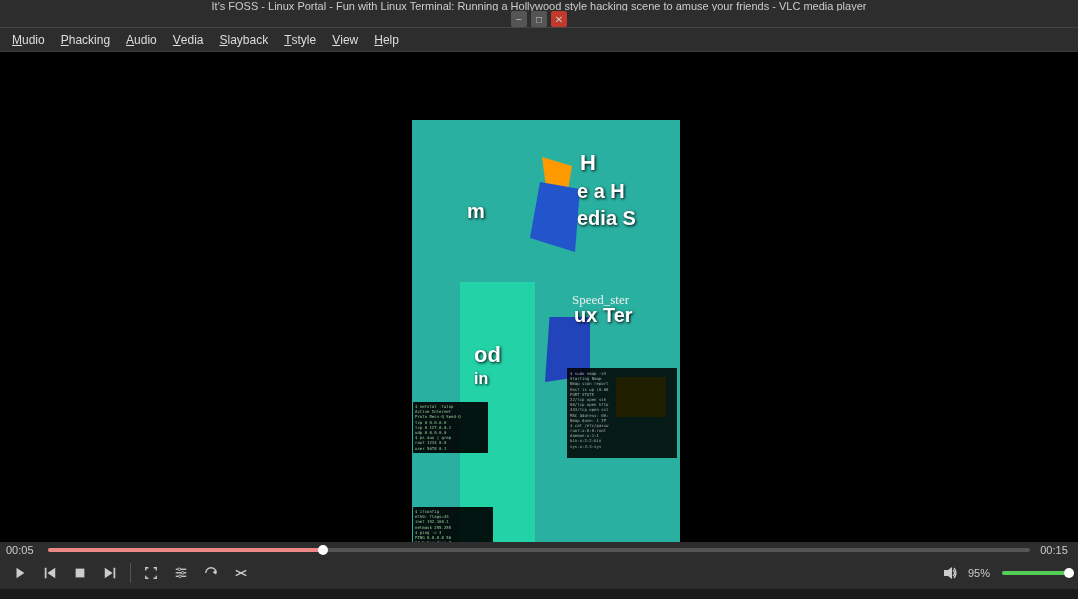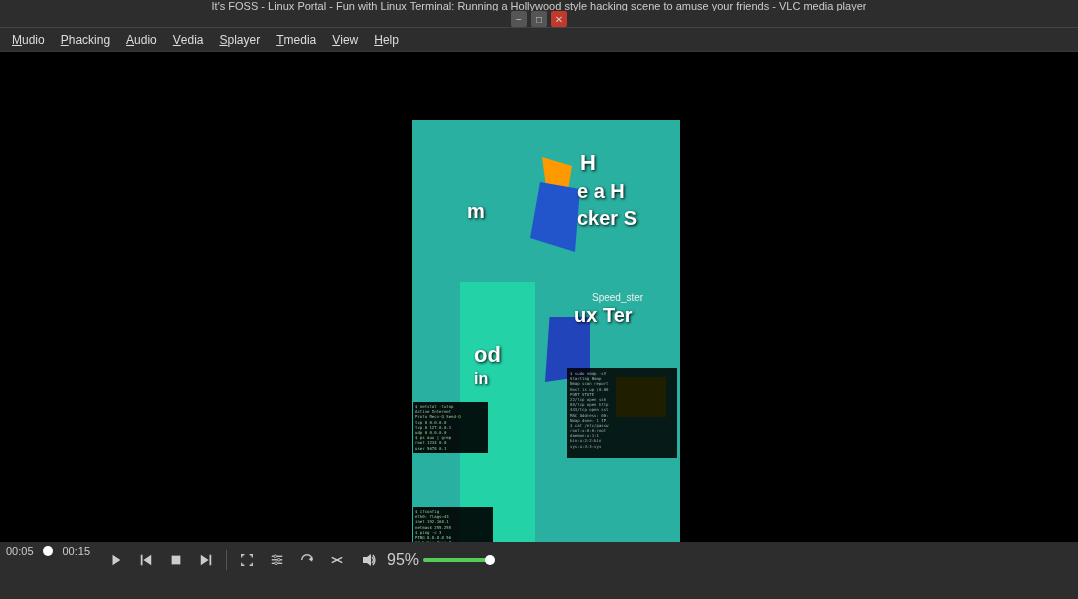--- a/index.html
+++ b/index.html
@@ -169,24 +169,25 @@
     
     .yellow-sq {
       position: absolute;
       left: 616px; top: 325px;
       width: 50px; height: 40px;
       background: #cc0;
     }
 
     
     #controls-bar {
-      height: 57px;
+      height: 47px;
       background: #2d2d2d;
       position: relative;
       display: flex;
+      flex-direction: column;
     }
 
     
     #seek-row {
       height: 18px;
       display: flex;
       align-items: center;
       padding: 0 6px;
       gap: 6px;
     }
@@ -215,21 +216,21 @@
       width: 10px; height: 10px;
       background: #fff;
       border-radius: 50%;
       top: -3px;
       transform: translateX(-50%);
     }
     #time-total {
       font-size: 11px;
       color: #ccc;
       min-width: 36px;
-      text-align: right;
+      text-align: center;
     }
 
     
     #button-row {
       height: 36px;
       display: flex;
       align-items: center;
       padding: 0 6px;
       gap: 2px;
     }
@@ -264,24 +265,24 @@
       width: 28px;
       height: 26px;
       display: flex;
       align-items: center;
       justify-content: center;
       cursor: pointer;
       color: #ccc;
       font-size: 14px;
     }
     #volume-pct {
-      font-size: 16px;
+      font-size: 11px;
       color: #ccc;
       min-width: 30px;
-      text-align: center;
+      text-align: left;
     }
     #volume-bar-container {
       width: 70px;
       height: 4px;
       background: #555;
       border-radius: 2px;
       position: relative;
       cursor: pointer;
     }
     #volume-bar-fill {
@@ -332,25 +333,25 @@
   <div class="menu-item">
       <span class="underline">A</span>
       <span>udio</span>
     </div>
   <div class="menu-item">
       <span class="underline">V</span>
       <span>edia</span>
     </div>
   <div class="menu-item">
       <span class="underline">S</span>
-      <span>player</span>
+      <span>layback</span>
     </div>
   <div class="menu-item">
       <span class="underline">T</span>
-      <span>media</span>
+      <span>style</span>
     </div>
   <div class="menu-item">
       <span class="underline">V</span>
       <span>iew</span>
     </div>
   <div class="menu-item">
       <span class="underline">H</span>
       <span>elp</span>
     </div>
 </div>
@@ -414,26 +415,26 @@
       netmask 255.255<br>
       $ ping -c 3<br>
       PING 8.8.8.8 56<br>
       64 bytes from 8<br>
       rtt min/avg/max
     </div>
 
     <div class="puzzle-text pt1">m</div>
     <div class="puzzle-text pt2">H</div>
     <div class="puzzle-text pt3">e a H</div>
-    <div class="puzzle-text pt4">cker S</div>
+    <div class="puzzle-text pt4">edia S</div>
     <div class="puzzle-text pt5">od</div>
     <div class="puzzle-text pt6">in</div>
     <div class="puzzle-text pt7">ux Ter</div>
 
-    <div style="position:absolute;left:592px;top:240px;font-size:10px;color:#eee;font-family:Liberation Sans, sans-serif;">Speed_ster</div>
+    <div style="position:absolute;left:572px;top:240px;font-size:13px;color:#eee;font-family:Liberation Serif, serif;">Speed_ster</div>
   </div>
 </div>
 
 <div id="controls-bar">
 
   <div id="seek-row">
     <span id="time-current">00:05</span>
     <div id="seek-bar-container">
       <div id="seek-bar-fill" style="width:28%"></div>
       <div id="seek-bar-thumb" style="left:28%"></div>

